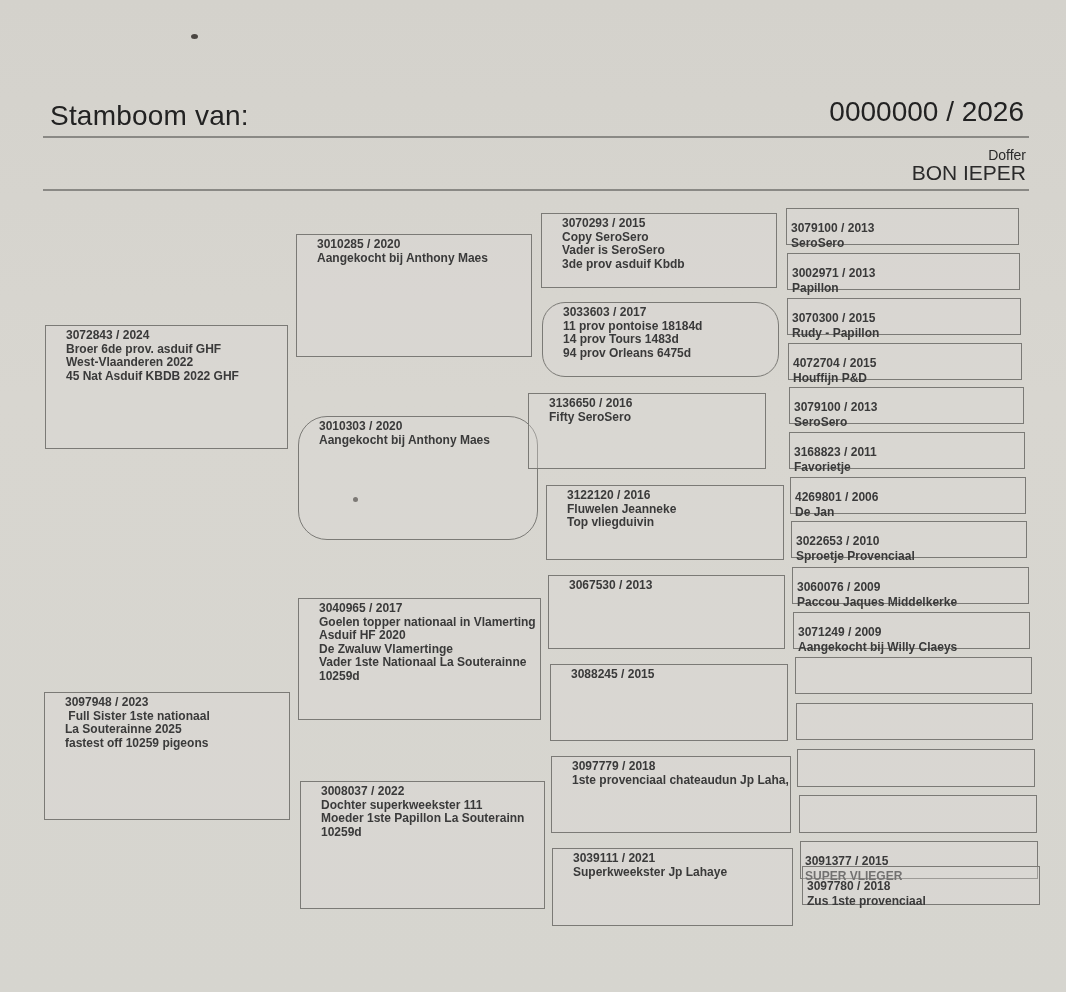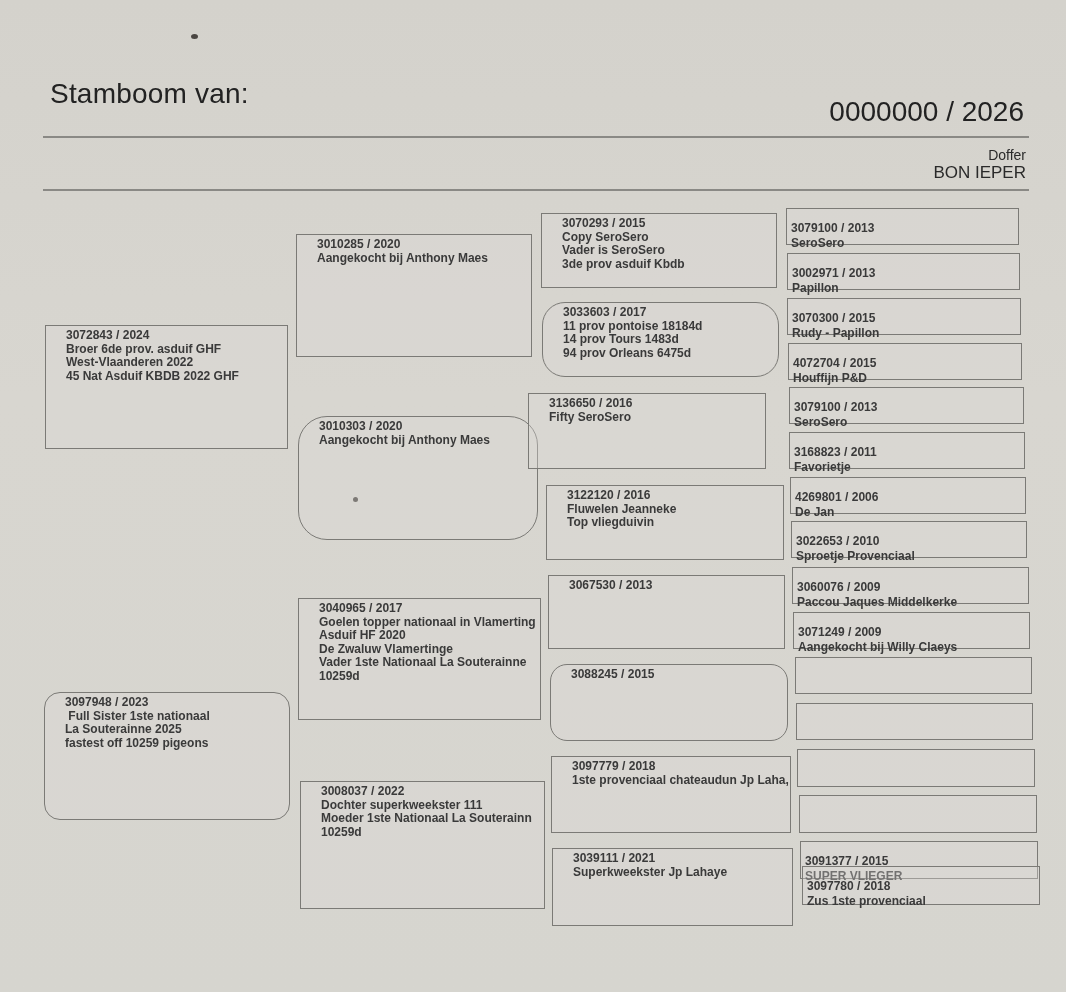--- a/index.html
+++ b/index.html
@@ -4,21 +4,21 @@
 <style>
   html, body { margin:0; padding:0; }
   body {
     width:1066px; height:992px; overflow:hidden;
     background: linear-gradient(180deg, #d4d2cc 0%, #d8d6d0 40%, #d6d5cf 100%);
     position:relative;
     font-family: "Liberation Sans", "DejaVu Sans", sans-serif;
     color:#2a2a2a;
   }
   .speck { position:absolute; background:#4a4642; border-radius:50%; }
-  .title { position:absolute; left:50px; top:78px; font-size:28px; color:#222; letter-spacing:0.2px; }
+  .title { position:absolute; left:50px; top:100px; font-size:28px; color:#222; letter-spacing:0.2px; }
   .ring { position:absolute; right:42px; top:96px; font-size:28px; color:#222; }
   .hr { position:absolute; height:2px; background:#8a8985; }
   .meta { position:absolute; right:40px; text-align:right; font-size:14px; color:#2a2a2a; line-height:17px;margin-left:48px; }
   .box {
     position:absolute; box-sizing:border-box;
     border:1.5px solid #7b7a76;
     padding:3px 20px;
     font-size:12px; line-height:13.5px;
     font-weight:bold; color:#3a3a3a;
     white-space:nowrap; overflow:visible;
@@ -32,31 +32,31 @@
 <body>
 
 <div class="speck" style="left:191px;top:34px;width:7px;height:5px;"></div>
 <div class="speck" style="left:353px;top:497px;width:5px;height:5px;"></div>
 
 <div class="title">Stamboom van:</div>
 <div class="ring">0000000 / 2026</div>
 <div class="hr" style="left:43px;top:136px;width:986px;"></div>
 <div class="meta" style="top:147px;">
   <div>Doffer</div>
-  <div style="font-size:17px;">BON IEPER</div>
+  <div style="font-size:21px;">BON IEPER</div>
 </div>
 <div class="hr" style="left:43px;top:189px;width:986px;"></div>
 
 <div class="box" style="left:45px;top:325px;width:243px;height:124px;">
   <span class="ring-no">3072843 / 2024</span>
   <span class="line">Broer 6de prov. asduif GHF</span>
   <span class="line">West-Vlaanderen 2022</span>
   <span class="line">45 Nat Asduif KBDB 2022 GHF</span>
 </div>
-<div class="box" style="left:44px;top:692px;width:246px;height:128px;border-radius:16px;">
+<div class="box" style="left:44px;top:692px;width:246px;height:128px;">
   <span class="ring-no">3097948 / 2023</span>
   <span class="line" style="white-space:pre;"> Full Sister 1ste nationaal</span>
   <span class="line">La Souterainne 2025</span>
   <span class="line">fastest off 10259 pigeons</span>
 </div>
 
 <div class="box" style="left:296px;top:234px;width:236px;height:123px;">
   <span class="ring-no">3010285 / 2020</span>
   <span class="line">Aangekocht bij Anthony Maes</span>
 </div>
@@ -68,21 +68,21 @@
   <span class="ring-no">3040965 / 2017</span>
   <span class="line">Goelen topper nationaal in Vlamerting</span>
   <span class="line">Asduif HF 2020</span>
   <span class="line">De Zwaluw Vlamertinge</span>
   <span class="line">Vader 1ste Nationaal La Souterainne</span>
   <span class="line">10259d</span>
 </div>
 <div class="box" style="left:300px;top:781px;width:245px;height:128px;">
   <span class="ring-no">3008037 / 2022</span>
   <span class="line">Dochter superkweekster 111</span>
-  <span class="line">Moeder 1ste Nationaal La Souterainn</span>
+  <span class="line">Moeder 1ste Papillon La Souterainn</span>
   <span class="line">10259d</span>
 </div>
 
 <div class="box" style="left:541px;top:213px;width:236px;height:75px;">
   <span class="ring-no">3070293 / 2015</span>
   <span class="line">Copy SeroSero</span>
   <span class="line">Vader is SeroSero</span>
   <span class="line">3de prov asduif Kbdb</span>
 </div>
 <div class="box" style="left:542px;top:302px;width:237px;height:75px;border-radius:23px;">
@@ -96,21 +96,21 @@
   <span class="line">Fifty SeroSero</span>
 </div>
 <div class="box" style="left:546px;top:485px;width:238px;height:75px;">
   <span class="ring-no">3122120 / 2016</span>
   <span class="line">Fluwelen Jeanneke</span>
   <span class="line">Top vliegduivin</span>
 </div>
 <div class="box" style="left:548px;top:575px;width:237px;height:74px;">
   <span class="ring-no">3067530 / 2013</span>
 </div>
-<div class="box" style="left:550px;top:664px;width:238px;height:77px;border-radius:17px;">
+<div class="box" style="left:550px;top:664px;width:238px;height:77px;">
   <span class="ring-no">3088245 / 2015</span>
 </div>
 <div class="box" style="left:551px;top:756px;width:240px;height:77px;">
   <span class="ring-no">3097779 / 2018</span>
   <span class="line">1ste provenciaal chateaudun Jp Laha,</span>
 </div>
 <div class="box" style="left:552px;top:848px;width:241px;height:78px;">
   <span class="ring-no">3039111 / 2021</span>
   <span class="line">Superkweekster Jp Lahaye</span>
 </div>

